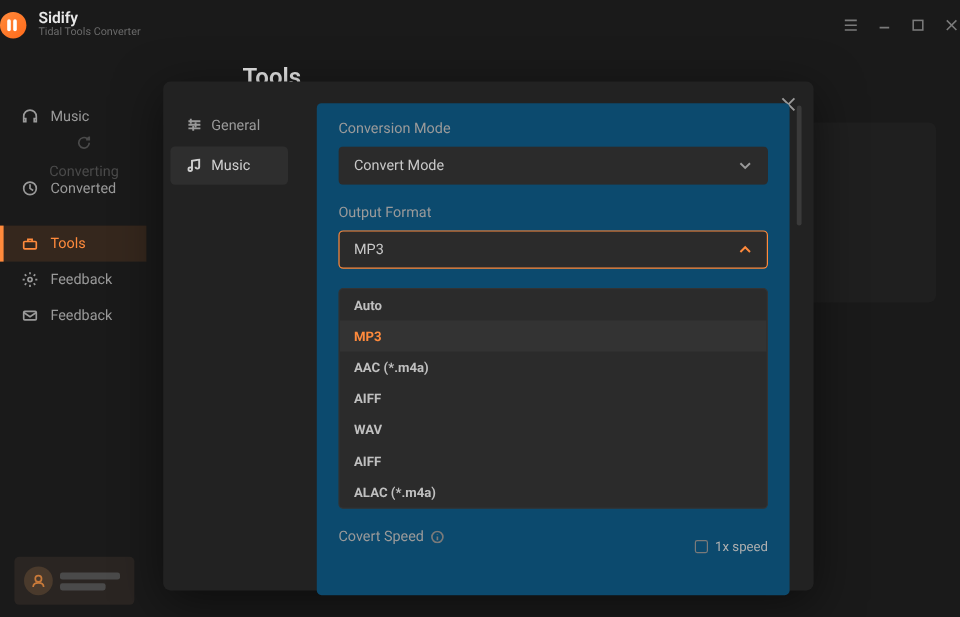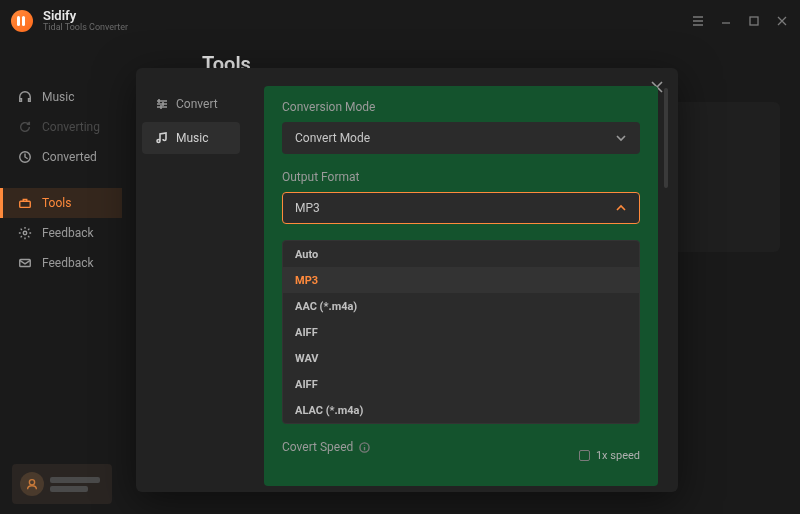--- a/index.html
+++ b/index.html
@@ -1,33 +1,33 @@
 <!DOCTYPE html>
 <html><head>
 <meta charset="utf-8">
 <style>
   * { box-sizing: border-box; margin: 0; padding: 0; font-family: -apple-system, BlinkMacSystemFont, "Segoe UI", Roboto, Arial, sans-serif; }
   body { width: 800px; height: 514px; background: #1a1a1a; color: #a0a0a0; overflow: hidden; position: relative; font-size: 12px; }
 
   
-  .titlebar { height: 42px; display: flex; align-items: center; padding: 0 11px; }
+  .titlebar { height: 42px; display: flex; align-items: center; padding: 0 0; }
   .brand-logo { width: 22px; height: 22px; border-radius: 50%; background: linear-gradient(135deg,#ff8a3c,#ff6a1a); margin-right: 10px; position: relative; }
   .brand-logo::after { content:""; position:absolute; left:6px; top:6px; width:3px; height:10px; background:#fff; border-radius:2px; box-shadow:5px 0 0 #fff; }
   .brand-text { display:flex; flex-direction:column; line-height:1.1; }
   .brand-name { color:#e8e8e8; font-weight:600; font-size:13px; }
   .brand-sub { color:#6a6a6a; font-size:9px; }
   .win-controls { margin-left:auto; display:flex; gap:14px; color:#7a7a7a; }
   .win-btn { width:14px; height:14px; display:flex; align-items:center; justify-content:center; cursor:pointer; }
   .win-btn svg { width:12px; height:12px; stroke:#7a7a7a; stroke-width:1.3; fill:none; }
 
   
   .shell { display:flex; height:calc(100% - 42px); }
   .sidebar { width:122px; padding-top:40px; display:flex; flex-direction:column; }
   .nav-item { height:30px; display:flex; align-items:center; padding-left:18px; gap:10px; color:#9a9a9a; cursor:pointer; font-size:12px; position:relative; }
-  .nav-item.disabled { color:#4a4a4a; }
+  .nav-item.disabled { color:#4a4a4a;flex-direction:column; }
   .nav-item.active { color:#ff8a3c; background:rgba(255,138,60,0.12); }
   .nav-item.active::before { content:""; position:absolute; left:0; top:0; bottom:0; width:3px; background:#ff8a3c; }
   .nav-icon { width:14px; height:14px; display:flex; align-items:center; justify-content:center; }
   .nav-icon svg { width:14px; height:14px; stroke:currentColor; fill:none; stroke-width:1.6; }
 
   .content { flex:1; position:relative; }
   .page-title { color:#e2e2e2; font-size:20px; font-weight:600; position:absolute; left:80px; top:10px; }
 
   
   .bg-cards { position:absolute; left:80px; top:60px; right:20px; display:flex; gap:20px; }
@@ -48,21 +48,21 @@
   .mside-item { height:32px; display:flex; align-items:center; padding-left:14px; gap:8px; font-size:12px; color:#9a9a9a; cursor:pointer; border-radius:4px; margin:2px 6px; }
   .mside-item.active { background:#2e2e2e; color:#d0d0d0; }
   .mside-icon { width:12px; height:12px; }
   .mside-icon svg { width:12px; height:12px; stroke:currentColor; fill:none; stroke-width:1.6; }
 
   .modal-main { flex:1; position:relative; padding:18px 20px 0 18px; }
   .modal-close { position:absolute; right:12px; top:12px; width:16px; height:16px; cursor:pointer; }
   .modal-close svg { width:14px; height:14px; stroke:#9a9a9a; stroke-width:1.6; fill:none; }
   .modal-title { color:#dcdcdc; font-size:15px; font-weight:600; margin-bottom:18px; }
 
-  .settings-panel { background:#14532d; border-radius:4px; padding:14px 18px 16px 18px; position:relative; }
+  .settings-panel { background:#0c4a6e; border-radius:4px; padding:14px 18px 26px 18px; position:relative; }
   .scroll-ind { position:absolute; right:-10px; top:2px; width:4px; height:100px; background:#3a3a3a; border-radius:2px; }
   .field-label { color:#9a9a9a; font-size:12px; margin-bottom:8px; display:flex; align-items:center; gap:6px; }
   .field-label svg { width:11px; height:11px; stroke:#7a7a7a; fill:none; stroke-width:1.5; }
 
   .select { height:32px; background:#2b2b2b; border:1px solid transparent; border-radius:4px; display:flex; align-items:center; padding:0 12px; color:#c8c8c8; font-size:12px; cursor:pointer; position:relative; margin-bottom:16px; }
   .select.active { border-color:#ff8a3c; background:#2b2b2b; }
   .select .chev { margin-left:auto; width:12px; height:12px; }
   .select .chev svg { width:12px; height:12px; stroke:#9a9a9a; fill:none; stroke-width:1.6; }
   .select.active .chev svg { stroke:#ff8a3c; transform:rotate(180deg); }
 
@@ -186,21 +186,21 @@
     <div class="user-line l2"></div>
   </div>
 </div>
 
 <div class="modal">
   <div class="modal-side">
     <div class="mside-item">
       <span class="mside-icon"><svg viewBox="0 0 12 12">
             <path d="M1 3h10M1 6h10M1 9h10M3 1v4M7 4v4M5 7v4"></path>
           </svg></span>
-      <span>Convert</span>
+      <span>General</span>
     </div>
     <div class="mside-item active">
       <span class="mside-icon"><svg viewBox="0 0 12 12">
             <path d="M4 9a1.5 1.5 0 11-3 0 1.5 1.5 0 013 0zV2l6-1v6a1.5 1.5 0 11-3 0"></path>
           </svg></span>
       <span>Music</span>
     </div>
   </div>
 
   <div class="modal-main">

